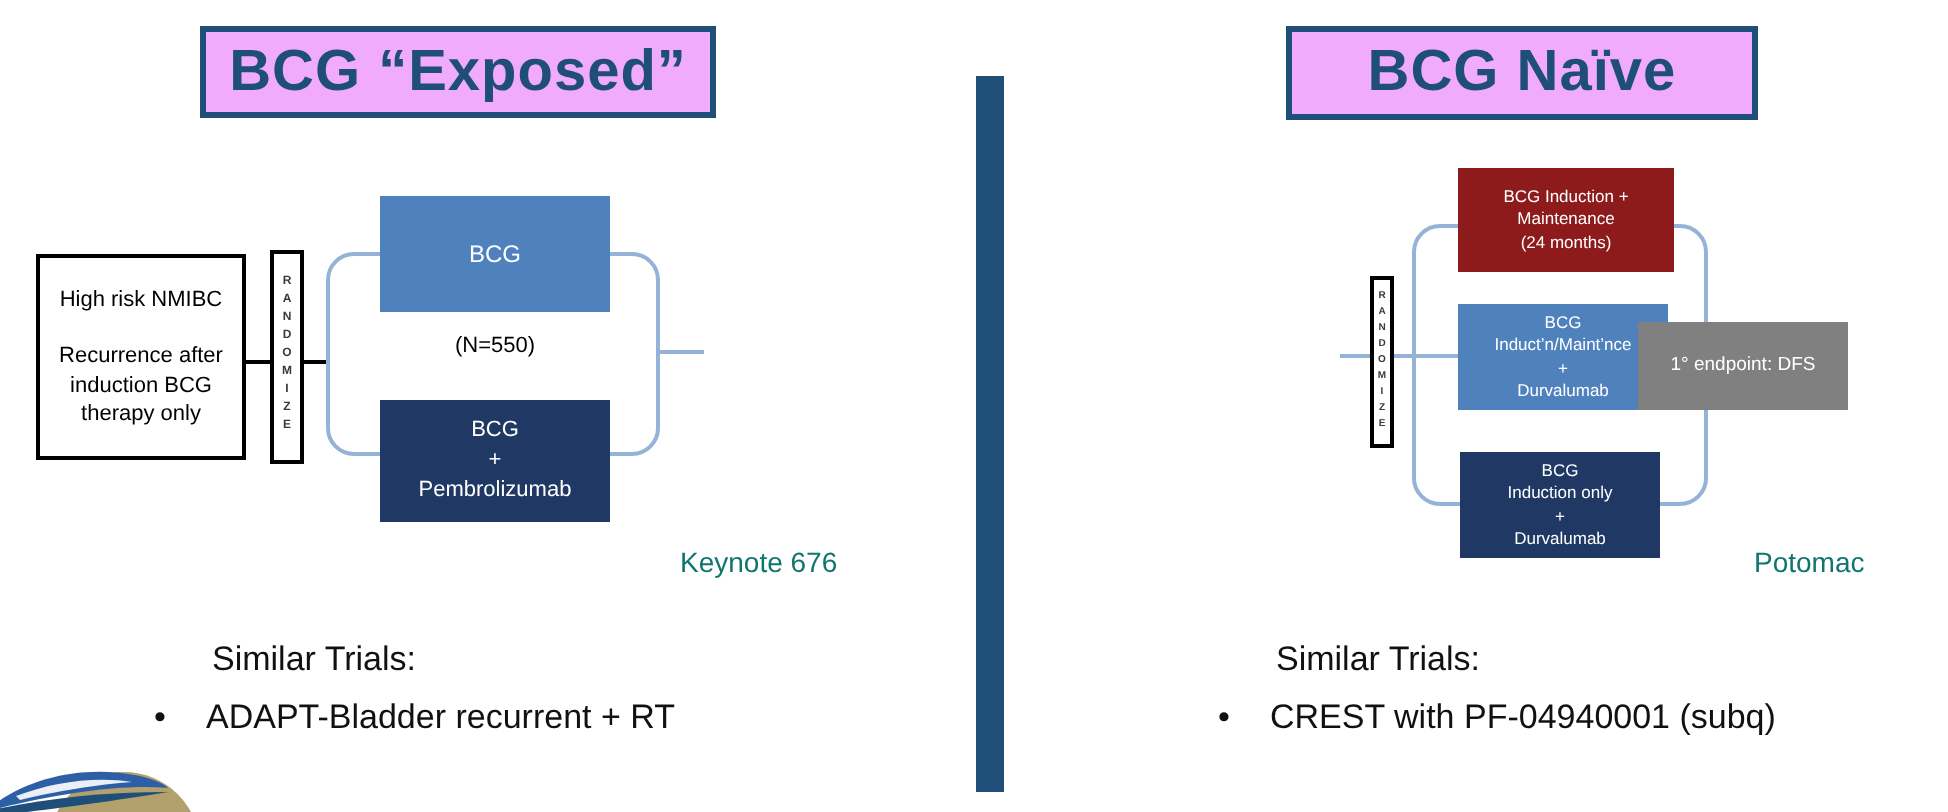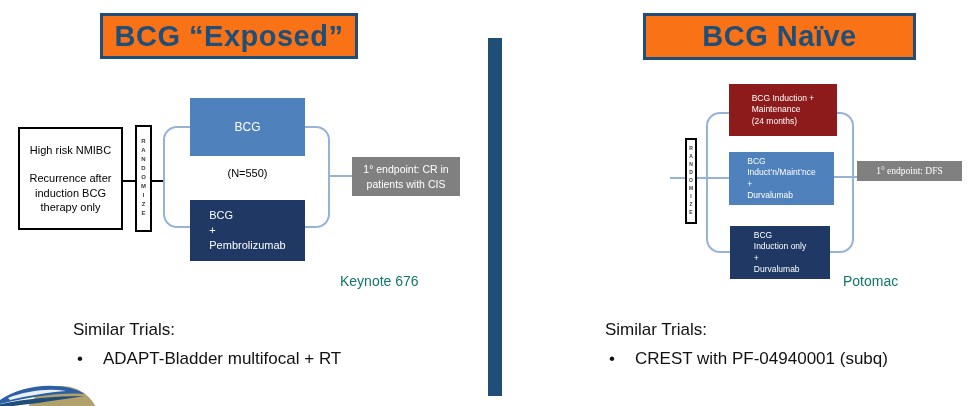--- a/index.html
+++ b/index.html
@@ -10,21 +10,21 @@
   }
   .abs { position: absolute; }
   .pre { white-space: pre-line; }
   .prewrap { white-space: pre-wrap; }
 
   
   .title-box {
     border: 3px solid #1F4E79; color: #1F4E79;
     display: flex; align-items: center; justify-content: center;
     font-size: 29px; font-weight: 700; letter-spacing: 0.5px;
-    background: #f97316; z-index: 3;
+    background: #f0abfc; z-index: 3;
   }
 
   
   .elig {
     background: #fff; border: 2px solid #000; color: #000;
     display: flex; align-items: center; justify-content: center;
     text-align: center; z-index: 3;
   }
   .elig.left-style { font-size: 11px; line-height: 1.3; }
   .elig.right-style {
@@ -52,42 +52,42 @@
   }
 
   
   .line { height: 2px; z-index: 0; }
   .line.black { background: #000; }
   .line.blue { background: #95B3D7; }
 
   
   .arm {
     color: #fff; display: flex; align-items: center; justify-content: center;
-    text-align: left; z-index: 2; line-height: 1.35;
+    text-align: center; z-index: 2; line-height: 1.35;
   }
   .arm.lightblue { background: #4F81BD; }
   .arm.navy { background: #1F3864; }
   .arm.darkred { background: #8E1B1B; }
 
   .n-label {
     color: #000; font-size: 11px; text-align: center; z-index: 2;
   }
 
   
   .endpoint {
     background: #808080; color: #fff;
     display: flex; align-items: center; justify-content: center;
     text-align: center; z-index: 2; line-height: 1.35;
   }
 
   .trial-name { color: #0f766e; font-size: 14px; z-index: 2; }
 
   
   .similar { color: #111; font-size: 17px; z-index: 2; }
-  .similar .hdr { margin-bottom: 6px; }
+  .similar .hdr { margin-bottom: 6px; margin-left: 33px; }
   .similar ul { list-style: none; }
   .similar li {
     position: relative; padding-left: 30px; line-height: 25px;
   }
   .similar li::before {
     content: "\2022"; position: absolute; left: 4px; top: 0;
     font-size: 17px; color: #111;
   }
 
   
@@ -124,37 +124,35 @@
   <div class="abs arm lightblue" style="left:190px; top:98px; width:115px; height:58px; font-size:12px;">BCG</div>
 
   <div class="abs n-label" style="left:190px; top:167px; width:115px;">(N=550)</div>
 
   <div class="abs arm navy pre" style="left:190px; top:200px; width:115px; height:61px; font-size:11px;">BCG
 +
 Pembrolizumab</div>
 
   <div class="abs line blue" style="left:330px; top:175px; width:22px;"></div>
 
-  <div class="abs endpoint pre" style="left:352px; top:157px; width:108px; height:39px; font-size:10.5px;">1° endpoint: CR in
-patients with CIS</div>
 
   <div class="abs trial-name" style="left:340px; top:273px;">Keynote 676</div>
 
   <div class="abs similar" style="left:73px; top:320px; width:360px;">
     <div class="hdr">Similar Trials:</div>
     <ul>
       <li>
-        <span>ADAPT-Bladder multifocal + RT</span>
+        <span>ADAPT-Bladder recurrent + RT</span>
       </li>
     </ul>
   </div>
 
   <div class="abs divider" style="left:488px; top:38px; width:14px; height:358px;"></div>
 
-  <div class="abs title-box" style="left:643px; top:13px; width:273px; height:47px;">
+  <div class="abs title-box" style="left:643px; top:13px; width:236px; height:47px;">
     <span>BCG Naïve</span>
   </div>
 
 
   <div class="abs line blue" style="left:670px; top:177px; width:15px;"></div>
 
   <div class="abs rand right-style" style="left:685px; top:138px; width:12px; height:86px;">
     <span>RANDOMIZE</span>
   </div>
 
@@ -171,23 +169,23 @@
 +
 Durvalumab</div>
 
   <div class="abs arm navy pre" style="left:730px; top:226px; width:100px; height:53px; font-size:8.5px;">BCG
 Induction only
 +
 Durvalumab</div>
 
   <div class="abs line blue" style="left:834px; top:176px; width:23px;"></div>
 
-  <div class="abs endpoint" style="left:857px; top:161px; width:105px; height:20px; font-size:9.5px;font-family:Liberation Serif, serif;">1° endpoint: DFS</div>
-
-  <div class="abs trial-name" style="left:843px; top:273px;text-align:center;">Potomac</div>
+  <div class="abs endpoint" style="left:819px; top:161px; width:105px; height:44px; font-size:9.5px;">1° endpoint: DFS</div>
+
+  <div class="abs trial-name" style="left:877px; top:273px;text-align:center;">Potomac</div>
 
   <div class="abs similar" style="left:605px; top:320px; width:360px;">
     <div class="hdr">Similar Trials:</div>
     <ul>
       <li>
         <span>CREST with PF-04940001 (subq)</span>
       </li>
     </ul>
   </div>
 

